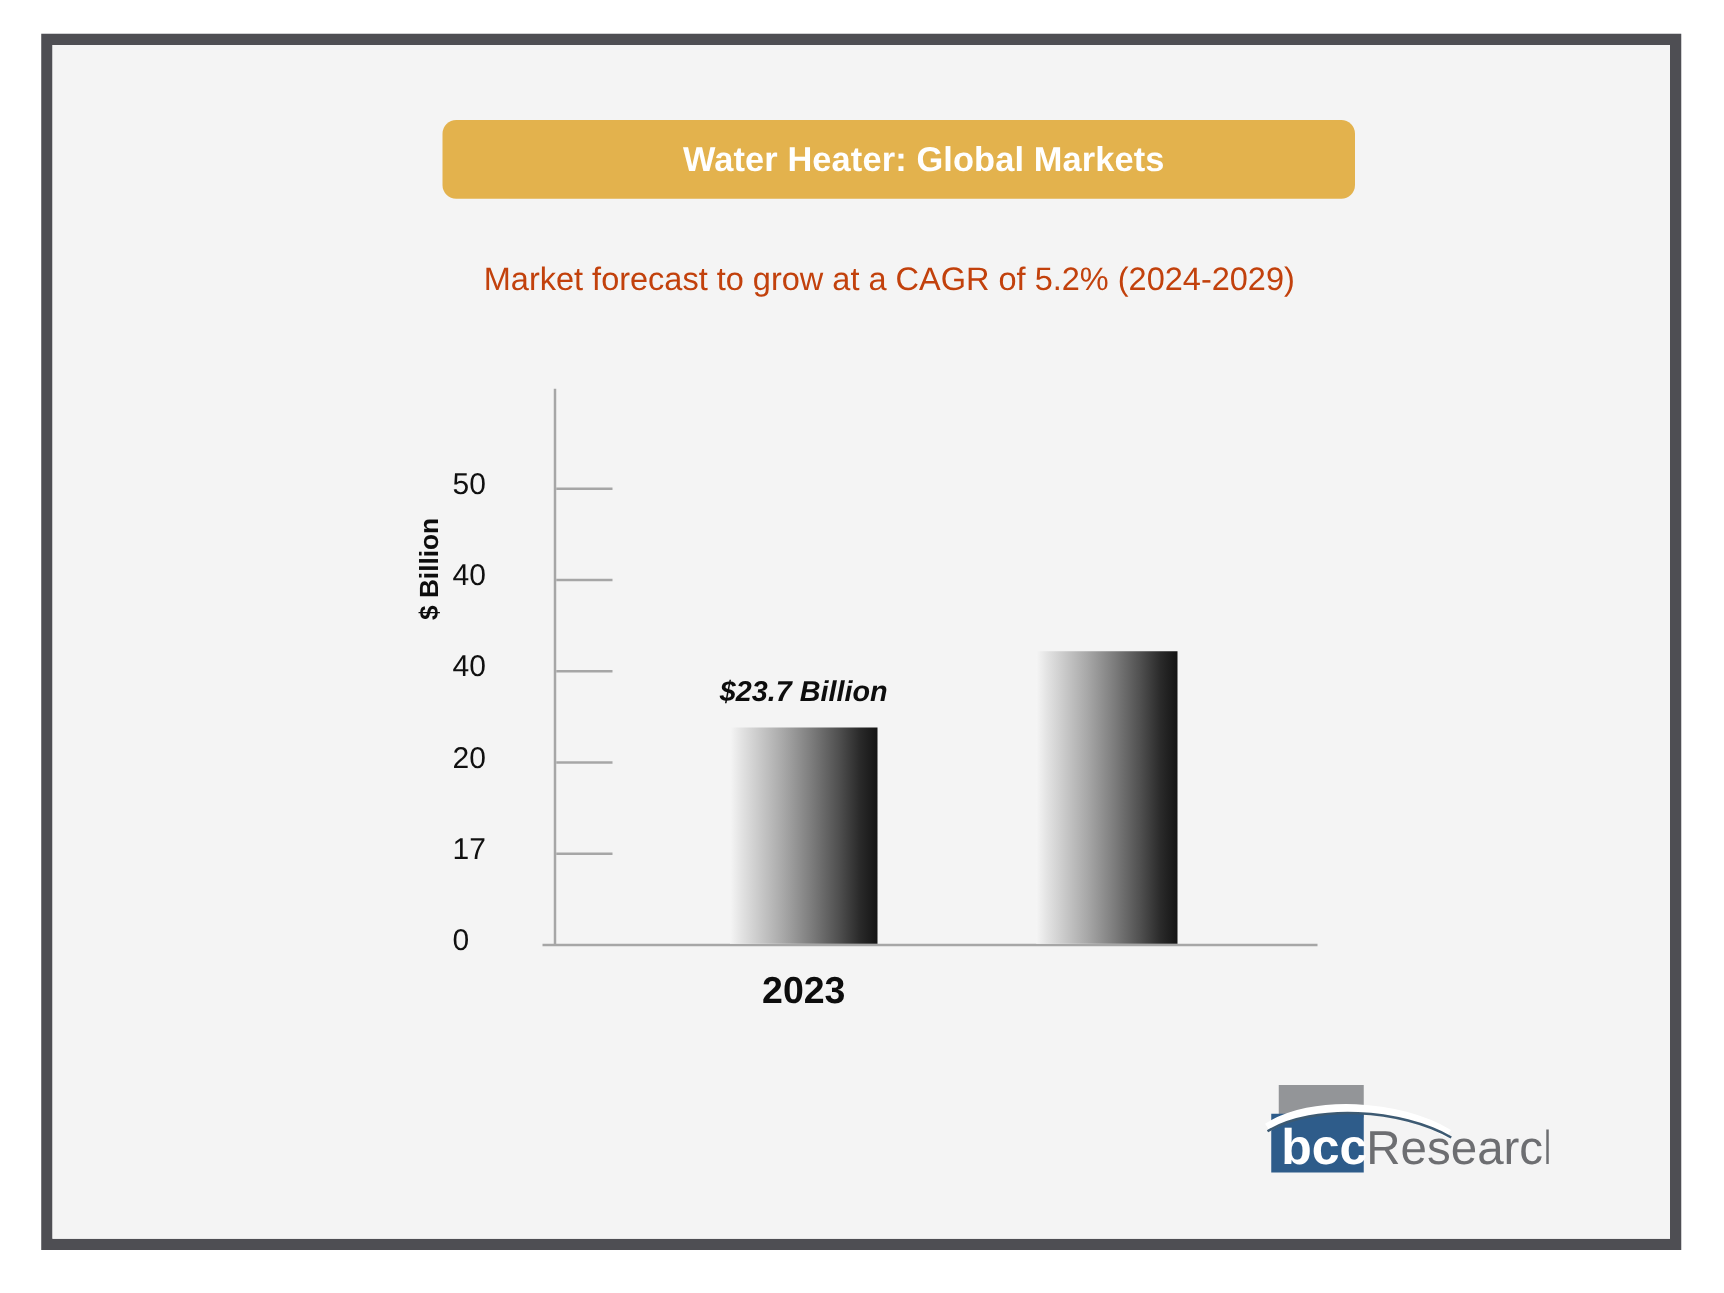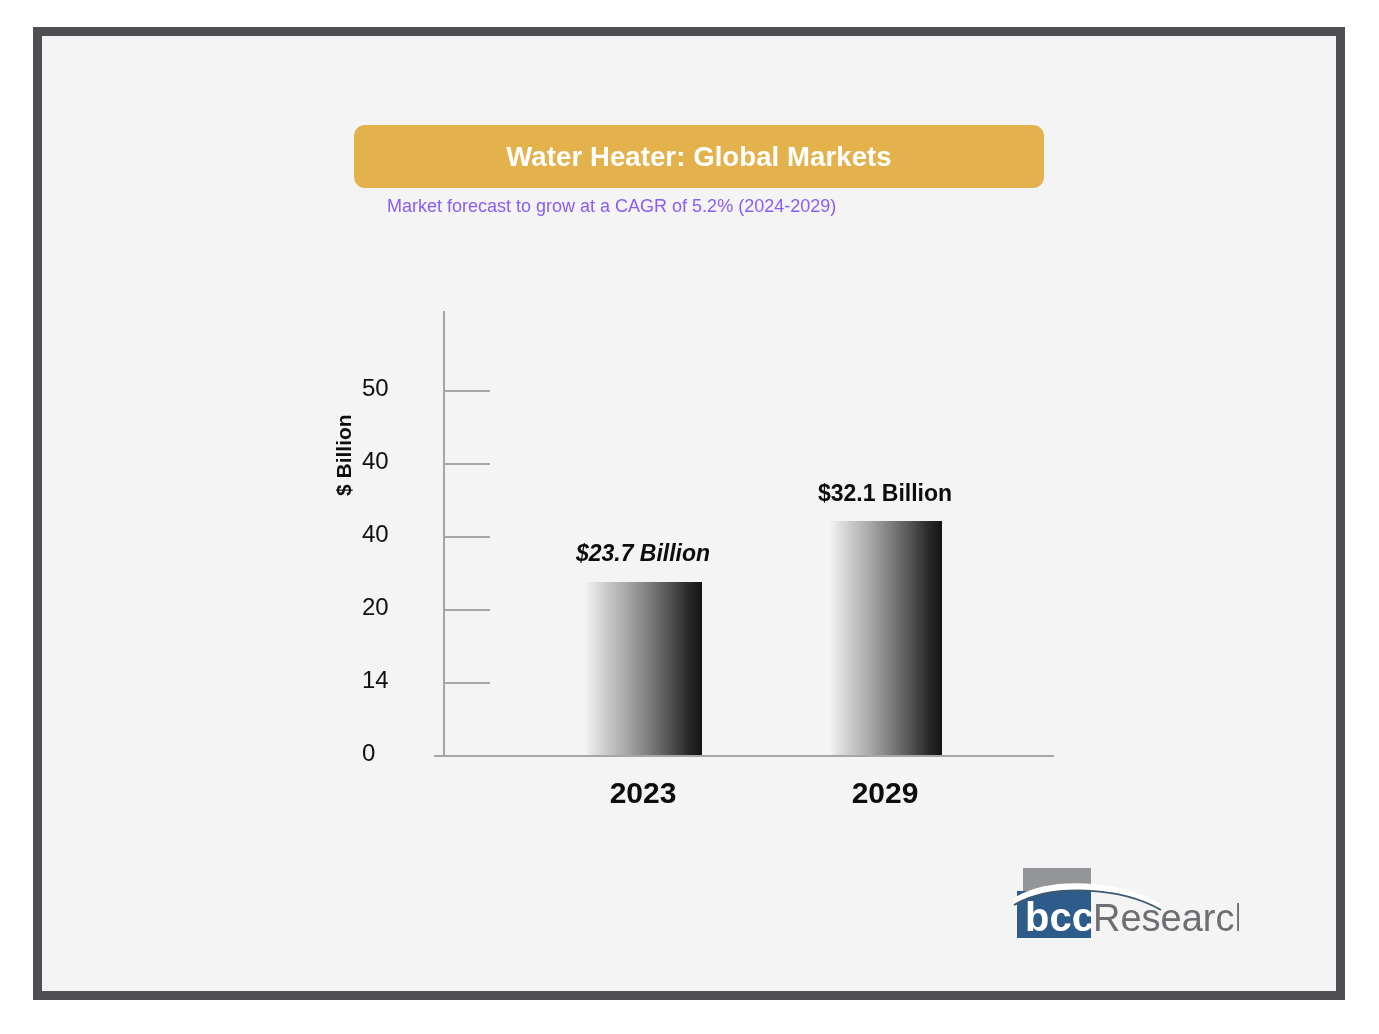--- a/index.html
+++ b/index.html
@@ -28,45 +28,46 @@
   #slide-canvas {
     position: absolute;
     inset: 0;
     background: #f4f4f4;
   }
 
   
   #title-banner {
     position: absolute;
     left: 312px;
-    top: 89px;
+    top: 60px;
     width: 690px;
     height: 63px;
     background: #e3b24d;
     border-radius: 11px;
     display: flex;
     align-items: center;
     justify-content: center;
+    padding-left: 40px;
   }
   #title-text {
     color: #ffffff;
     font-size: 27.5px;
     font-weight: bold;
     letter-spacing: 0.1px;
     white-space: nowrap;
   }
 
   
   #subtitle-text {
     position: absolute;
     left: 345px;
-    top: 160px;
+    top: 172px;
     width: 900px;
-    font-size: 18px;
-    color: #8b5cf6;
+    font-size: 26px;
+    color: #c2410c;
     white-space: nowrap;
   }
 
   
   #plot-area {
     position: absolute;
     left: 0px;
     top: 0px;
     width: 100%;
     height: 100%;
@@ -184,31 +185,29 @@
       <div class="y-tick" style="top:427px"></div>
       <div class="y-tick" style="top:500px"></div>
       <div class="y-tick" style="top:573px"></div>
       <div class="y-tick" style="top:646px"></div>
 
       <div id="y-tick-labels">
         <div class="y-tick-label" style="top:354px">50</div>
         <div class="y-tick-label" style="top:427px">40</div>
         <div class="y-tick-label" style="top:500px">40</div>
         <div class="y-tick-label" style="top:573px">20</div>
-        <div class="y-tick-label" style="top:646px">14</div>
+        <div class="y-tick-label" style="top:646px">17</div>
         <div class="y-tick-label" style="top:719px">0</div>
       </div>
 
       <div class="bar" id="bar-2023" style="left:542px; width:118px; top:546px; height:173px;"></div>
       <div class="bar-label" style="left:481px; top:504px; width:240px;font-style:italic;">$23.7 Billion</div>
       <div class="cat-label" style="left:501px; top:740px; width:200px;">2023</div>
 
       <div class="bar" id="bar-2029" style="left:787px; width:113px; top:485px; height:234px;"></div>
-      <div class="bar-label" style="left:723px; top:444px; width:240px;">$32.1 Billion</div>
-      <div class="cat-label" style="left:743px; top:740px; width:200px;">2029</div>
 
     </div>
 
     <div id="logo">
       <svg width="230" height="92" viewBox="0 0 230 92" xmlns="http://www.w3.org/2000/svg">
 
         <rect x="14" y="3" width="68" height="26" fill="#939598"></rect>
 
         <rect x="8" y="26" width="74" height="47" fill="#2e5c8a"></rect>
 

